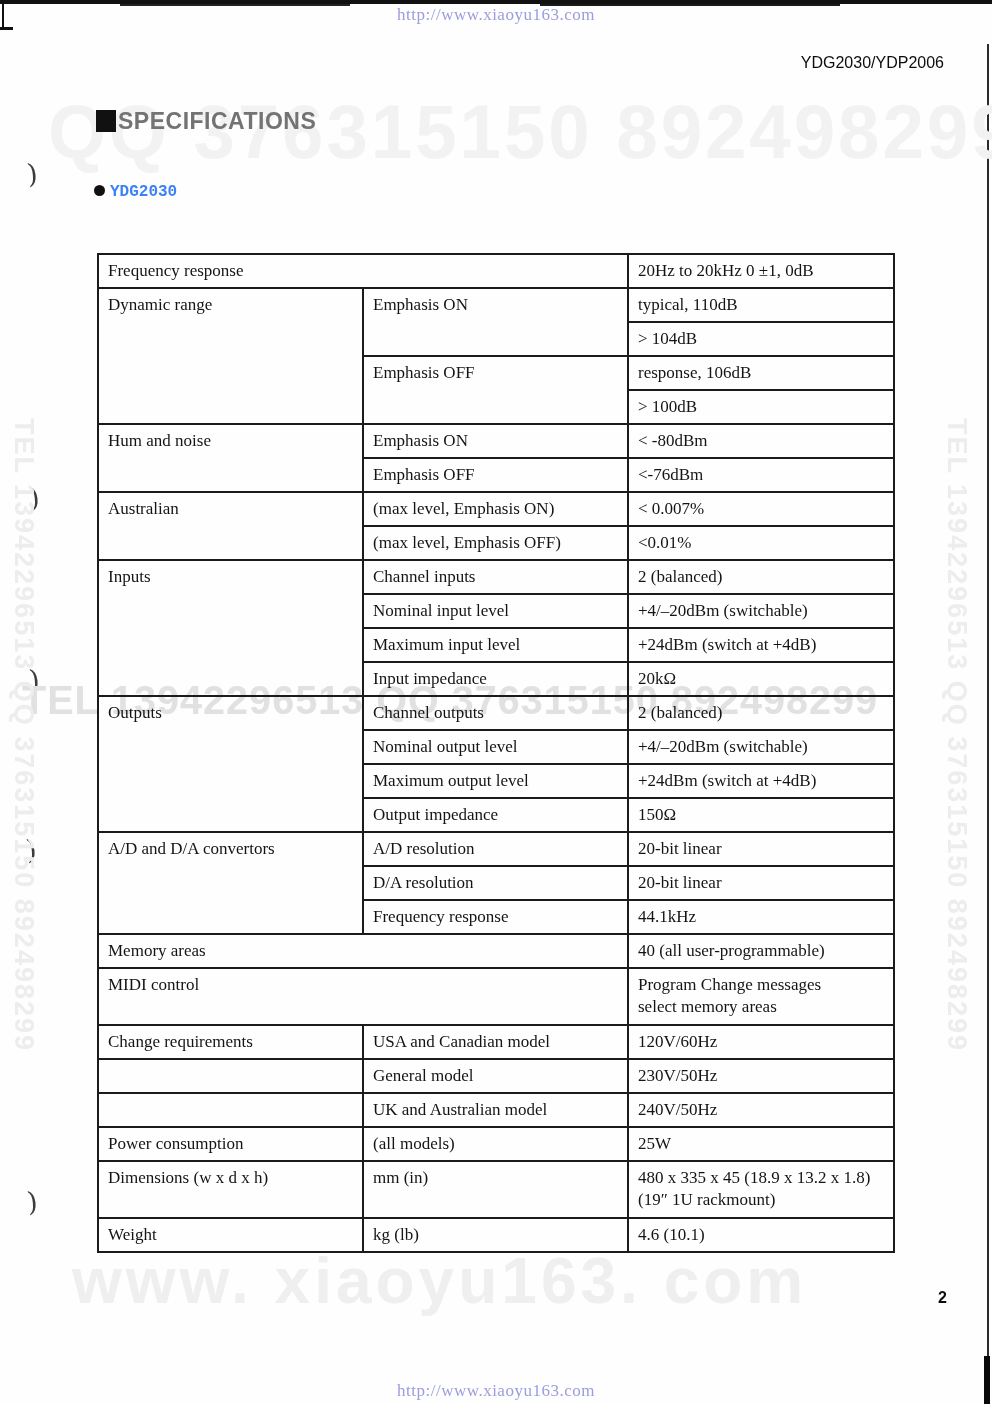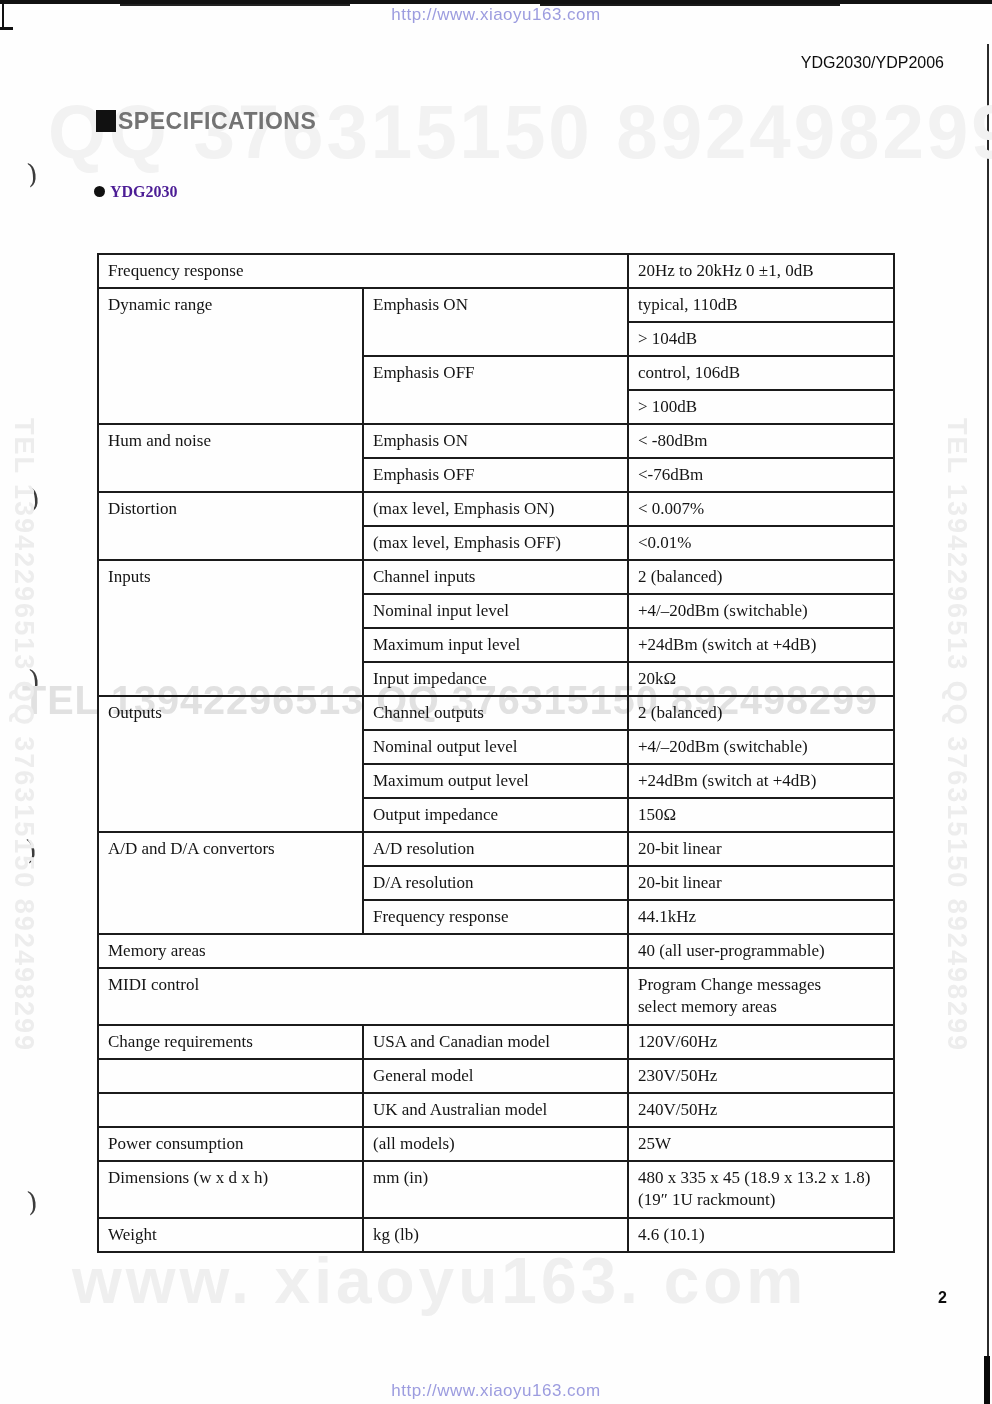--- a/index.html
+++ b/index.html
@@ -17,21 +17,21 @@
   .artifact-right-line{position:absolute;left:987px;top:44px;width:2px;height:1360px;background:#2b2b2b;}
   .artifact-right-thick{position:absolute;left:984px;top:1356px;width:6px;height:48px;background:#0a0a0a;}
   .curl{position:absolute;font-family:"DejaVu Serif",serif;color:#3c3c3c;font-size:27px;transform:rotate(-6deg);}
   .curl1{left:27px;top:158px;}
   .curl2{left:29px;top:482px;}
   .curl3{left:29px;top:664px;}
   .curl4{left:26px;top:834px;}
   .curl5{left:27px;top:1186px;}
   
   .wm-url{position:absolute;left:0;right:0;text-align:center;
-    font-family:Liberation Sans, sans-serif;font-size:17px;color:#9c9cdf;letter-spacing:.5px;}
+    font-family:Liberation Serif, serif;font-size:17px;color:#9c9cdf;letter-spacing:.5px;}
   .wm-url-top{top:5px;}
   .wm-url-bottom{top:1381px;}
   .wm-big-top{position:absolute;left:48px;top:88px;white-space:nowrap;
     font-family:"Liberation Sans",sans-serif;font-weight:bold;font-size:76px;
     color:#f2f2f2;letter-spacing:3px;transform:scaleX(.98);transform-origin:left;}
   .wm-mid{position:absolute;left:22px;top:678px;white-space:nowrap;
     font-family:"Liberation Sans",sans-serif;font-weight:bold;font-size:40px;
     color:#e1e1e1;letter-spacing:1px;transform:scaleX(.99);transform-origin:left;}
   .wm-big-bottom{position:absolute;left:72px;top:1244px;white-space:nowrap;
     font-family:"Liberation Sans",sans-serif;font-weight:bold;font-size:64px;
@@ -43,21 +43,21 @@
   .wm-vert-right{left:941px;}
   
   .model-header{position:absolute;right:48px;top:54px;
     font-family:"Liberation Sans",sans-serif;font-weight:normal;font-size:16px;color:#0d0d0d;}
   .section-title{position:absolute;left:96px;top:108px;margin:0;
     font-family:"Liberation Sans",sans-serif;font-weight:bold;font-size:23px;
     color:#737373;letter-spacing:.5px;}
   .section-title .sq{display:inline-block;width:20px;height:22px;background:#111;
     margin-right:2px;vertical-align:-3px;}
   .subsection{position:absolute;left:94px;top:183px;
-    font-family:Liberation Serif, serif;font-weight:bold;font-size:16px;color:#4c1d95;}
+    font-family:Liberation Mono, monospace;font-weight:bold;font-size:16px;color:#3b82f6;}
   .subsection .dot{display:inline-block;width:11px;height:11px;border-radius:50%;
     background:#111;margin-right:5px;}
   table.spec{position:absolute;left:97px;top:217px;width:796px;
     border-collapse:collapse;table-layout:fixed;background:transparent;margin-top:36px;}
   table.spec td{
     border:2px solid #1b1b1b;vertical-align:top;
     font-family:"Liberation Serif",serif;font-size:17px;color:#141414;
     padding:5px 6px 2px 9px;white-space:pre-line;line-height:1.32;
     overflow:hidden;
   }
@@ -110,36 +110,36 @@
         <tr>
           <td rowspan="4">Dynamic range</td>
           <td rowspan="2">Emphasis ON</td>
           <td>typical, 110dB</td>
         </tr>
         <tr>
           <td>&gt; 104dB</td>
         </tr>
         <tr>
           <td rowspan="2">Emphasis OFF</td>
-          <td>control, 106dB</td>
+          <td>response, 106dB</td>
         </tr>
         <tr>
           <td>&gt; 100dB</td>
         </tr>
         <tr>
           <td rowspan="2">Hum and noise</td>
           <td>Emphasis ON</td>
           <td>&lt; -80dBm</td>
         </tr>
         <tr>
           <td>Emphasis OFF</td>
           <td>&lt;-76dBm</td>
         </tr>
         <tr>
-          <td rowspan="2">Distortion</td>
+          <td rowspan="2">Australian</td>
           <td>(max level, Emphasis ON)</td>
           <td>&lt; 0.007%</td>
         </tr>
         <tr>
           <td>(max level, Emphasis OFF)</td>
           <td>&lt;0.01%</td>
         </tr>
         <tr>
           <td rowspan="4">Inputs</td>
           <td>Channel inputs</td>

